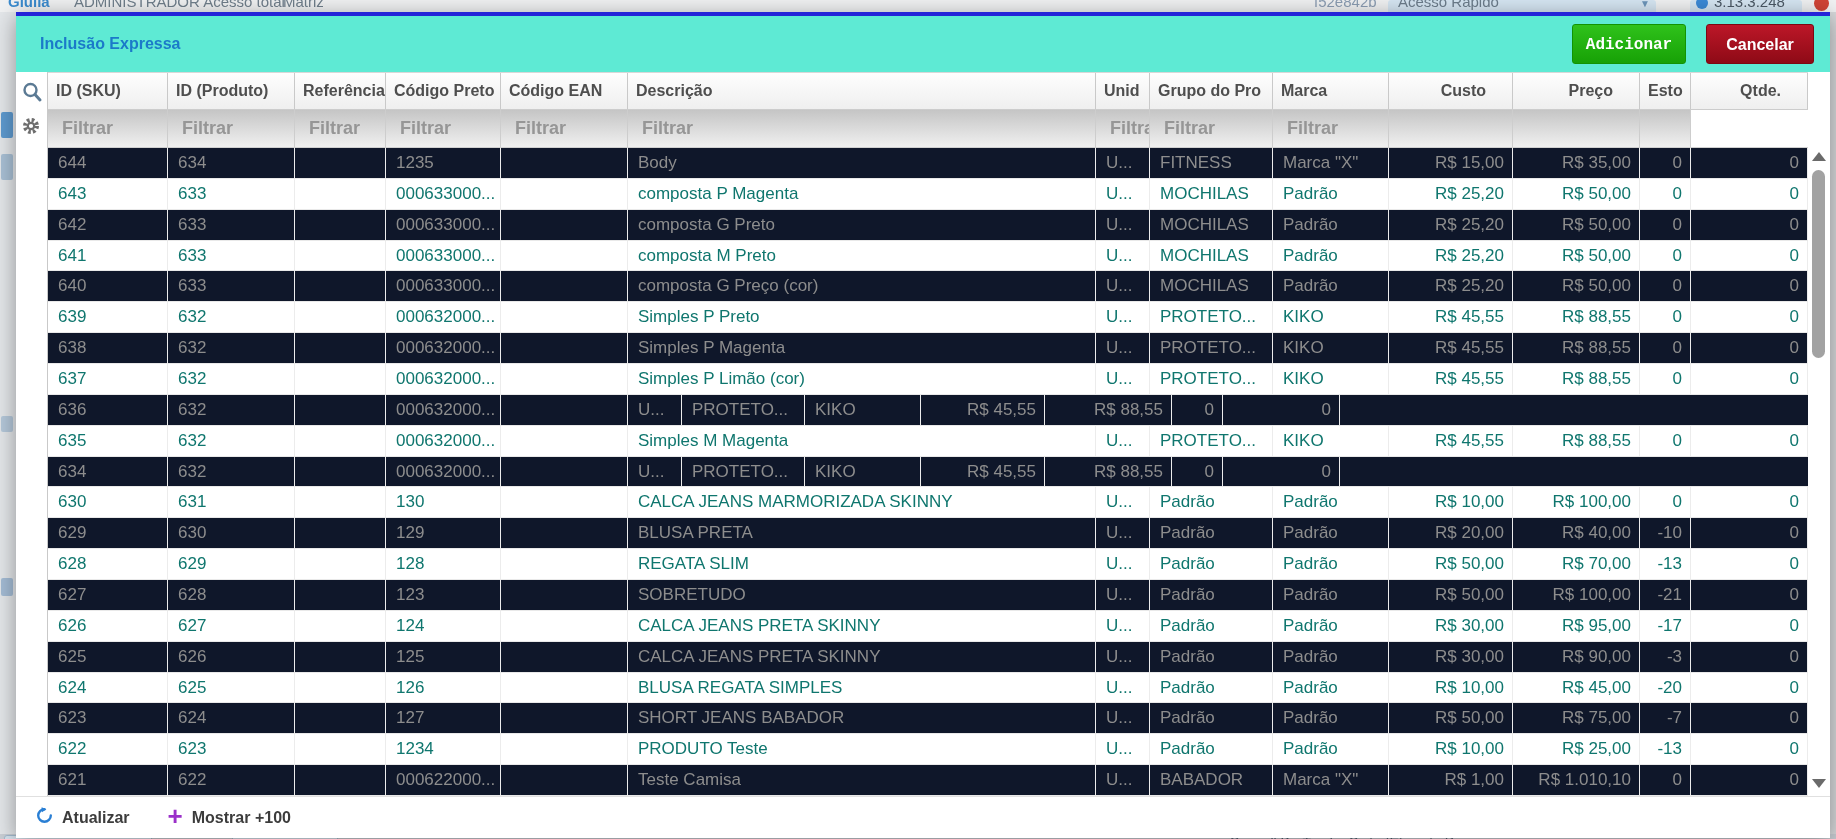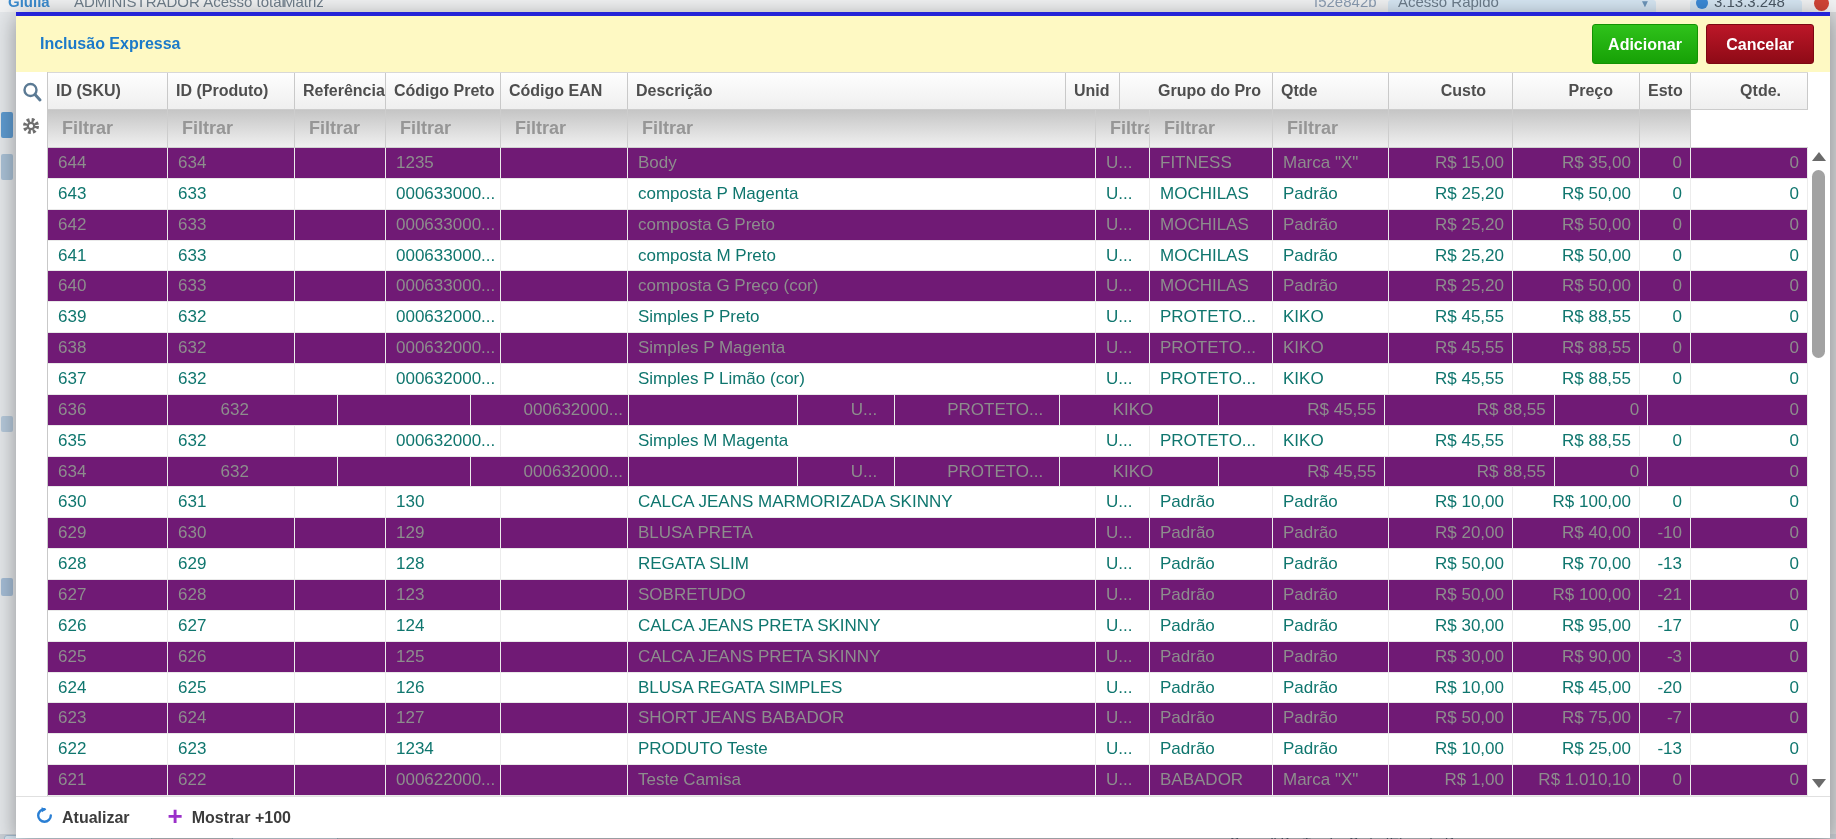--- a/index.html
+++ b/index.html
@@ -18,25 +18,25 @@
   .left-strip .lfrag{position:absolute;left:1px;width:12px;border-radius:2px;opacity:.8;}
   .bottom-strip{position:absolute;left:0;top:834px;width:1836px;height:5px;background:#c9ced4;overflow:hidden;}
   .bottom-strip .bfrag-btn{position:absolute;top:1px;height:20px;background:#d9e7f3;border:1px solid #9fb9cf;border-radius:3px;
     color:#2a6ea8;font-size:14px;font-weight:bold;text-align:center;line-height:20px;opacity:.9;}
   .bottom-strip .bfrag-txt{position:absolute;top:0;color:#3f5166;font-size:14px;white-space:nowrap;opacity:.9;}
   
   .modal{
     position:absolute;left:16px;top:12px;width:1814px;height:822px;background:#fff;
     border-top:4px solid #2424d8;box-shadow:0 4px 22px rgba(0,0,0,.38);box-sizing:content-box;
   }
-  .modal-header{position:absolute;left:0;top:0;right:0;height:56px;background:#fef9c3;}
+  .modal-header{position:absolute;left:0;top:0;right:0;height:56px;background:#5eead4;}
   .modal-title{position:absolute;left:24px;top:19px;font-size:16px;font-weight:bold;color:#1b7ac9;}
   .btn{position:absolute;top:8px;height:40px;border-radius:3px;color:#fff;font-weight:bold;font-size:16px;
        text-align:center;line-height:40px;cursor:default;box-sizing:border-box;}
-  .btn-add{right:132px;width:106px;background:linear-gradient(#2fc21b,#17a106);border:1px solid #139303;}
+  .btn-add{right:144px;width:114px;background:linear-gradient(#2fc21b,#17a106);border:1px solid #139303;font-family:Liberation Mono, monospace;}
   .btn-cancel{right:16px;width:108px;background:linear-gradient(#bc1728,#8e0a16);border:1px solid #7c0812;}
   
   .grid-area{position:absolute;left:0;top:56px;right:0;bottom:42px;display:flex;}
   .gutter{width:31px;border-right:1px solid #c9c9c9;position:relative;background:#fff;flex:none;}
   .gutter .gicon{position:absolute;left:5px;width:22px;height:24px;}
   .grid{flex:1;display:flex;flex-direction:column;min-width:0;}
   .hdr-row{height:36px;display:flex;background:linear-gradient(#fefefe,#efefef);
            border-top:1px solid #d8d8d8;border-bottom:1px solid #cccccc;flex:none;}
   .hdr-cell{font-weight:bold;color:#4e4e4e;font-size:16px;line-height:35px;padding:0 0 0 8px;
             border-right:1px solid #c9c9c9;overflow:hidden;white-space:nowrap;box-sizing:border-box;flex:none;}
@@ -44,21 +44,21 @@
   .filter-row{height:37px;display:flex;background:linear-gradient(#c5c5c5,#f0f0f0);
               border-bottom:1px solid #d0d0d0;flex:none;}
   .filter-cell{border-right:1px solid #cdcdcd;box-sizing:border-box;flex:none;}
   .filter-cell.white{background:#fff;border-right:none;}
   input.filter{width:100%;height:100%;background:transparent;border:none;outline:none;
                font-family:inherit;font-size:18px;font-weight:bold;color:#444;
                padding:0 0 0 14px;box-sizing:border-box;}
   input.filter::placeholder{color:#969696;opacity:1;}
   .rows{flex:1;display:flex;flex-direction:column;background:#fff;}
   .row{flex:1;display:flex;border-bottom:1px solid #e9e9e9;font-size:17px;color:#0f766e;background:#fff;min-height:0;}
-  .row.alt{color:#8d8d8d;background:#701a75;justify-content:space-between;}
+  .row.alt{color:#8d8d8d;background:#0f172a;}
   .cell{padding:0 10px;border-right:1px solid #ececec;overflow:hidden;white-space:nowrap;
         box-sizing:border-box;display:flex;align-items:center;flex:none;}
   .cell.ar{justify-content:flex-end;padding-right:8px;}
   
   .vscroll{width:22px;position:relative;background:#fff;flex:none;}
   .sb-up,.sb-down{position:absolute;left:4px;width:0;height:0;border-left:7px solid transparent;border-right:7px solid transparent;}
   .sb-up{top:80px;border-bottom:9px solid #6a6a6a;}
   .sb-down{bottom:8px;border-top:9px solid #6a6a6a;}
   .sb-thumb{position:absolute;left:4px;top:98px;width:13px;height:188px;background:#a2a2a2;border-radius:7px;}
   
@@ -122,22 +122,22 @@
 
     <div class="grid">
       <div class="hdr-row">
           <div class="hdr-cell" style="width: 120px;">ID (SKU)</div>
           <div class="hdr-cell" style="width: 127px;">ID (Produto)</div>
           <div class="hdr-cell" style="width: 91px;">Referência</div>
           <div class="hdr-cell" style="width: 115px;">Código Preto</div>
           <div class="hdr-cell" style="width: 127px;">Código EAN</div>
           <div class="hdr-cell" style="width: 460px; flex: 1 1 460px;">Descrição</div>
           <div class="hdr-cell" style="width: 54px;">Unid</div>
-          <div class="hdr-cell" style="width: 123px; margin-left: 30px;">Grupo do Pro</div>
-          <div class="hdr-cell" style="width: 116px;">Qtde</div>
+          <div class="hdr-cell" style="width: 123px;">Grupo do Pro</div>
+          <div class="hdr-cell" style="width: 116px;">Marca</div>
           <div class="hdr-cell hr" style="width: 124px;">Custo</div>
           <div class="hdr-cell hr" style="width: 127px;">Preço</div>
           <div class="hdr-cell" style="width: 51px;">Esto</div>
           <div class="hdr-cell hr" style="width: 117px;">Qtde.</div>
         </div>
       <div class="filter-row">
           <div class="filter-cell" style="width: 120px;"><input class="filter" placeholder="Filtrar" style=""></div>
           <div class="filter-cell" style="width: 127px;"><input class="filter" placeholder="Filtrar" style=""></div>
           <div class="filter-cell" style="width: 91px;"><input class="filter" placeholder="Filtrar" style=""></div>
           <div class="filter-cell" style="width: 115px;"><input class="filter" placeholder="Filtrar" style=""></div>

